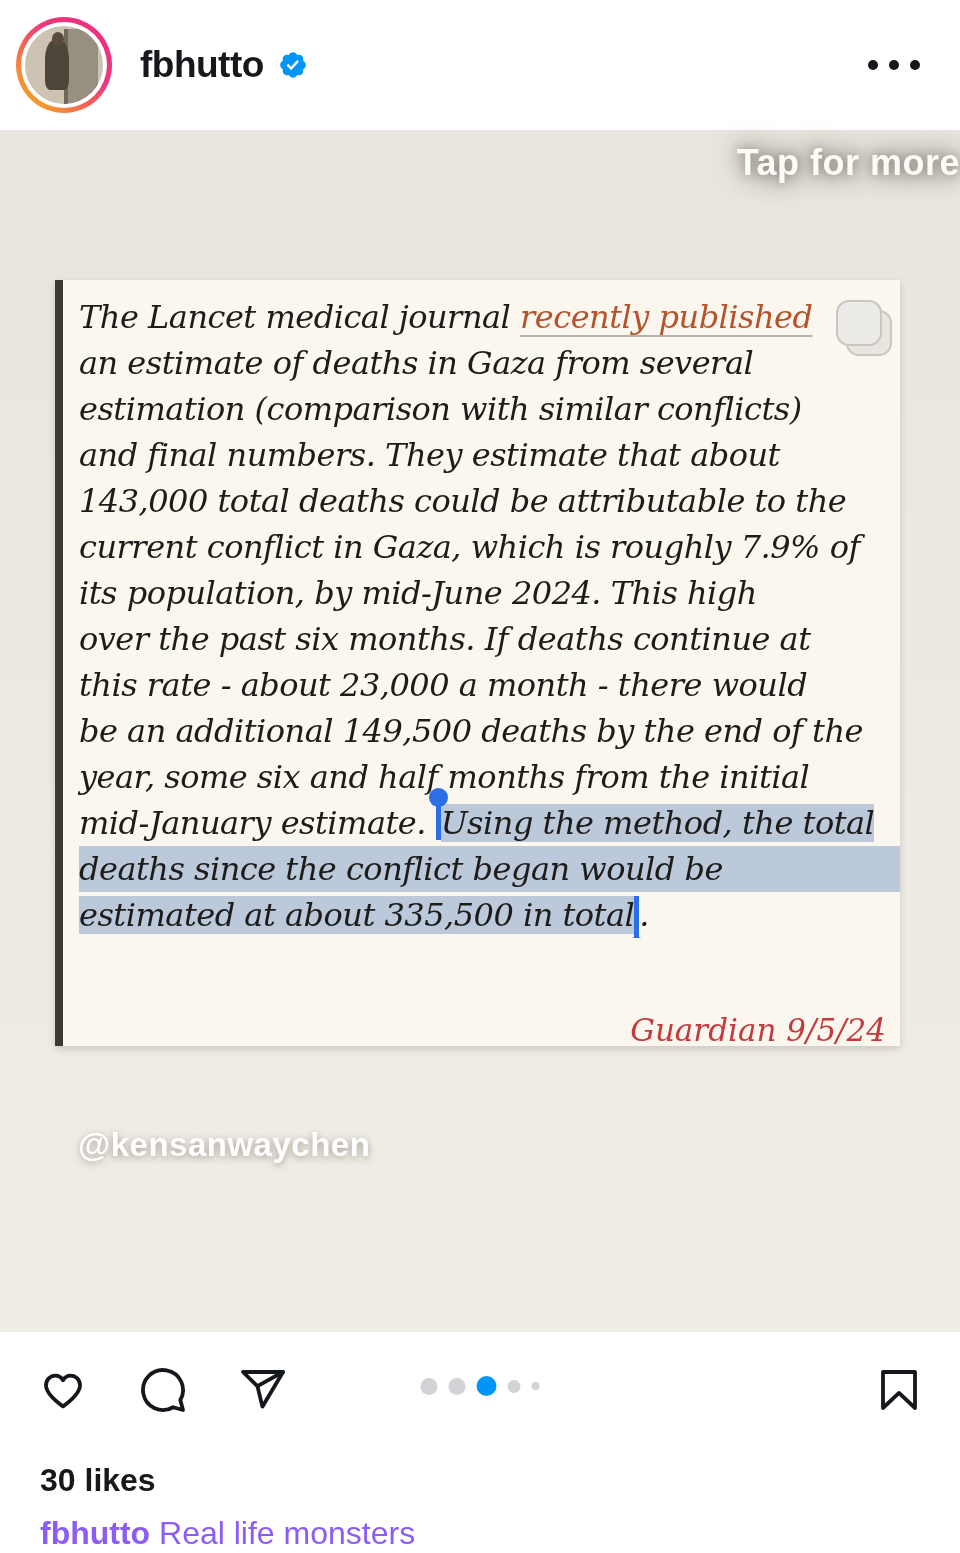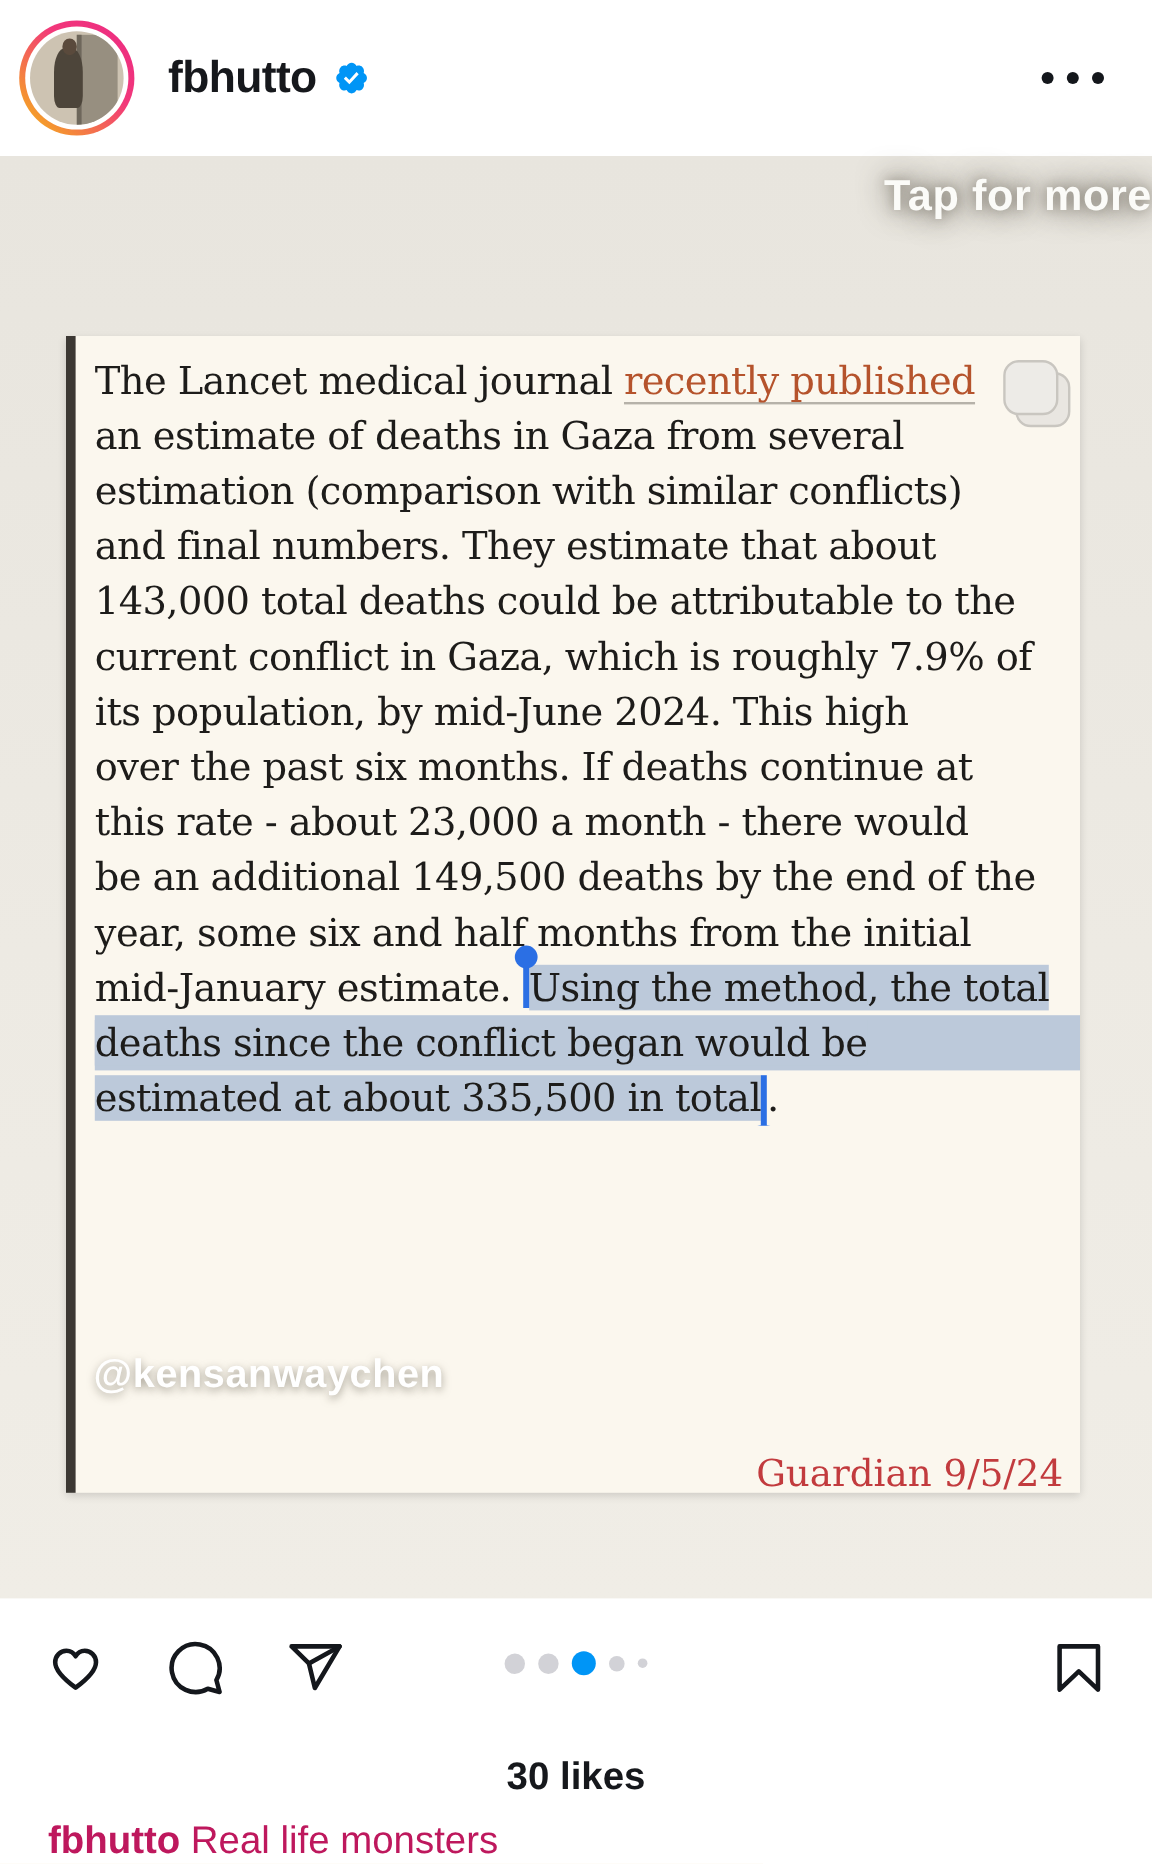--- a/index.html
+++ b/index.html
@@ -23,23 +23,23 @@
   .username{font-size:37px;font-weight:700;letter-spacing:-0.5px;color:#16181c;cursor:pointer;}
   .verified{width:30px;height:30px;margin-left:14px;display:block;}
   .menu-btn{margin-left:auto;display:flex;gap:11px;padding:10px;cursor:pointer;}
   .menu-btn i{width:10px;height:10px;border-radius:50%;background:#14171c;display:block;}
   
   .image-area{position:relative;width:960px;height:1202px;
     background:linear-gradient(180deg,#e8e5de 0%,#edeae3 55%,#f0ede6 100%);cursor:pointer;}
   .tap-more{position:absolute;top:12px;left:0;width:100%;text-align:right;
     color:#fbfbf8;font-size:36px;font-weight:700;letter-spacing:0.5px;
     text-shadow:0 0 26px rgba(75,70,58,0.95),0 0 10px rgba(90,85,70,0.45);}
-  .text-card{position:absolute;left:55px;top:150px;width:845px;height:964px;
+  .text-card{position:absolute;left:55px;top:150px;width:845px;height:766px;
     background:#fbf7ee;border-left:8px solid #3c3833;box-sizing:border-box;
-    box-shadow:0 3px 7px rgba(0,0,0,0.15);overflow:visible;}
+    box-shadow:0 3px 7px rgba(0,0,0,0.15);overflow:visible;font-style:italic;}
   .article{padding:14px 0 0 16px;font-family:"DejaVu Serif", serif;
     font-size:32px;line-height:46px;letter-spacing:-0.5px;color:#1d1c1a;white-space:nowrap;overflow:hidden;}
   .article-line{height:46px;}
   .seg-link{color:var(--link-orange,#b5532c);text-decoration:underline;
     text-decoration-color:#b6b2a9;text-decoration-thickness:2px;text-underline-offset:7px;}
   .seg-hl{background:var(--selection-highlight,#bcc9da);}
   .hl-line{background:var(--selection-highlight,#bcc9da);}
   .sel-handle{display:inline-block;position:relative;width:5px;height:36px;
     background:var(--handle-blue,#2b6fe4);vertical-align:-6px;}
   .sel-handle.start::after{content:'';position:absolute;top:-16px;left:-7px;width:19px;height:19px;
@@ -62,22 +62,22 @@
   .act-btn svg{width:48px;height:48px;stroke:#14171c;stroke-width:1.9;fill:none;stroke-linejoin:round;stroke-linecap:round;}
   .save-btn{margin-left:auto;margin-right:0;}
   .dots{position:absolute;left:50%;top:50%;transform:translate(-50%,-40%);display:flex;align-items:center;gap:11px;}
   .dot{border-radius:50%;background:#d2d2d7;display:block;}
   .dot.md{width:17px;height:17px;}
   .dot.lg{width:20px;height:20px;}
   .dot.sm{width:13px;height:13px;}
   .dot.xs{width:8px;height:8px;}
   .dot.active{background:var(--accent-blue,#0095f6);}
   
-  .likes{padding:26px 40px 0;font-size:32px;font-weight:700;color:#16181c;cursor:pointer;text-align:center;}
-  .caption{padding:16px 40px 0;font-size:32px;color:#be185d;}
+  .likes{padding:26px 40px 0;font-size:32px;font-weight:700;color:#16181c;cursor:pointer;}
+  .caption{padding:16px 40px 0;font-size:32px;color:#8b5cf6;}
   .caption .cap-user{font-weight:700;cursor:pointer;}
   .caption .cap-text{font-weight:400;}
 </style>
 </head>
 <body>
 
 <div class="header">
   <div class="avatar-ring">
     <div class="avatar-white">
       <div class="avatar-photo">

